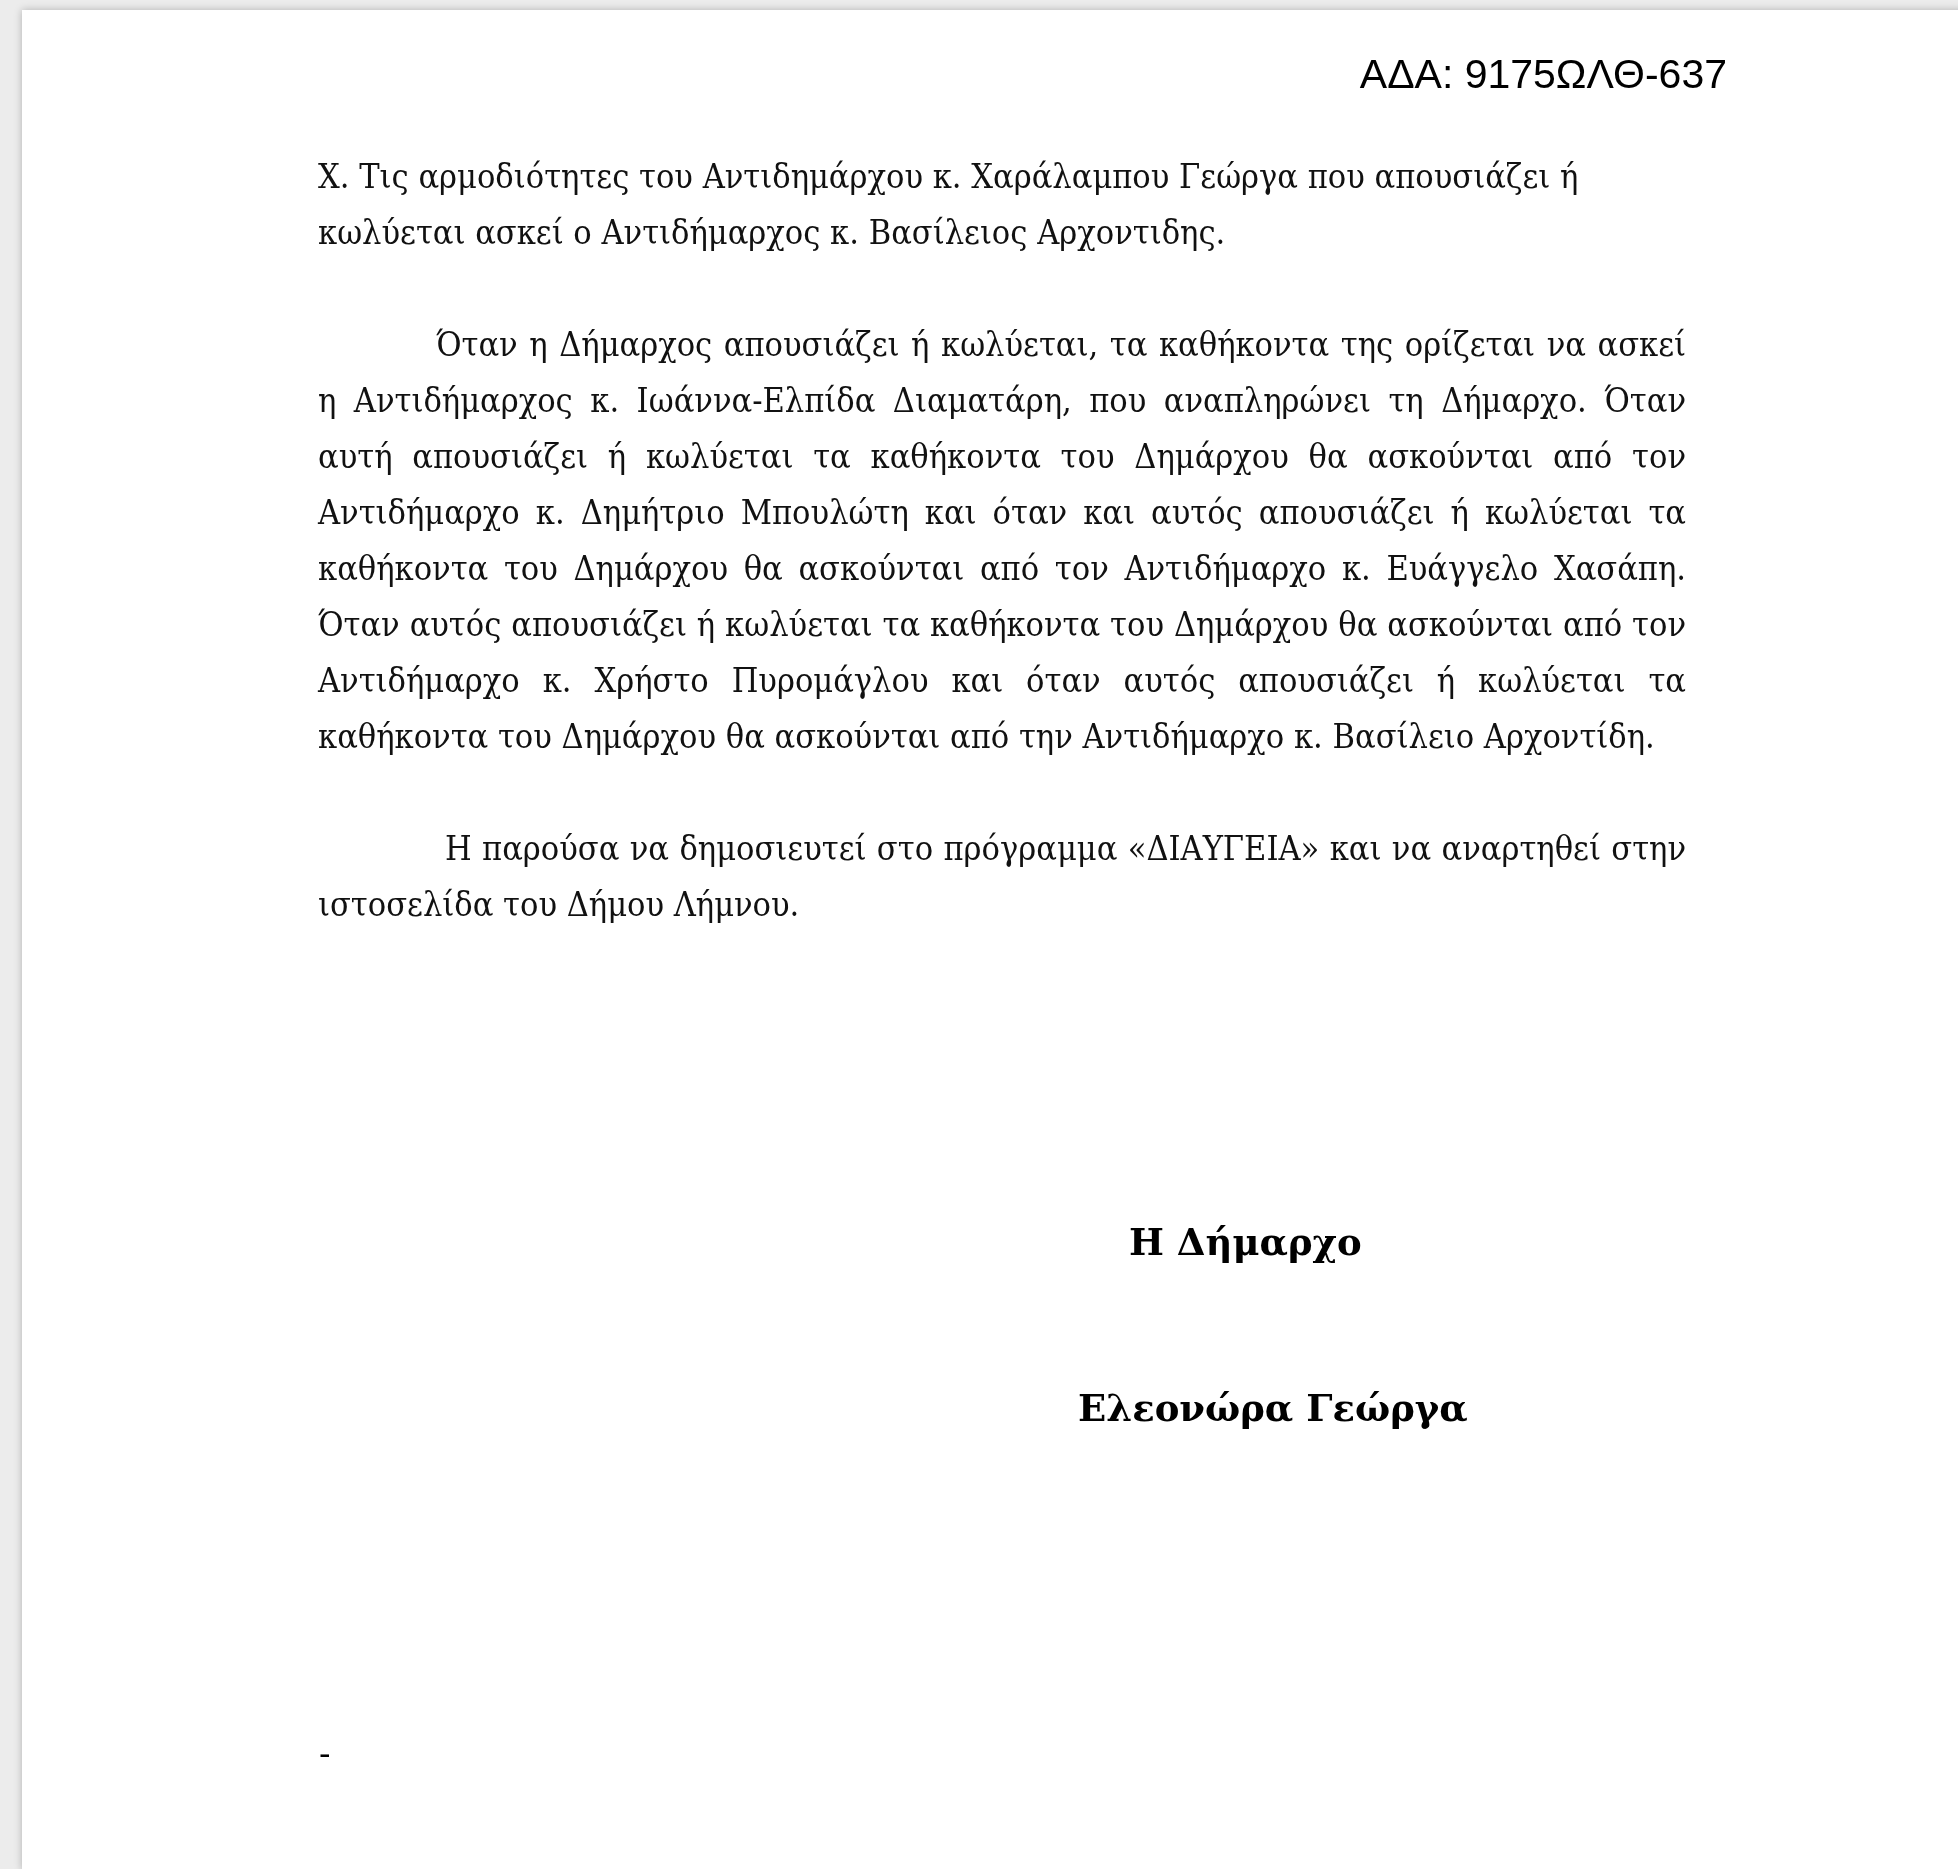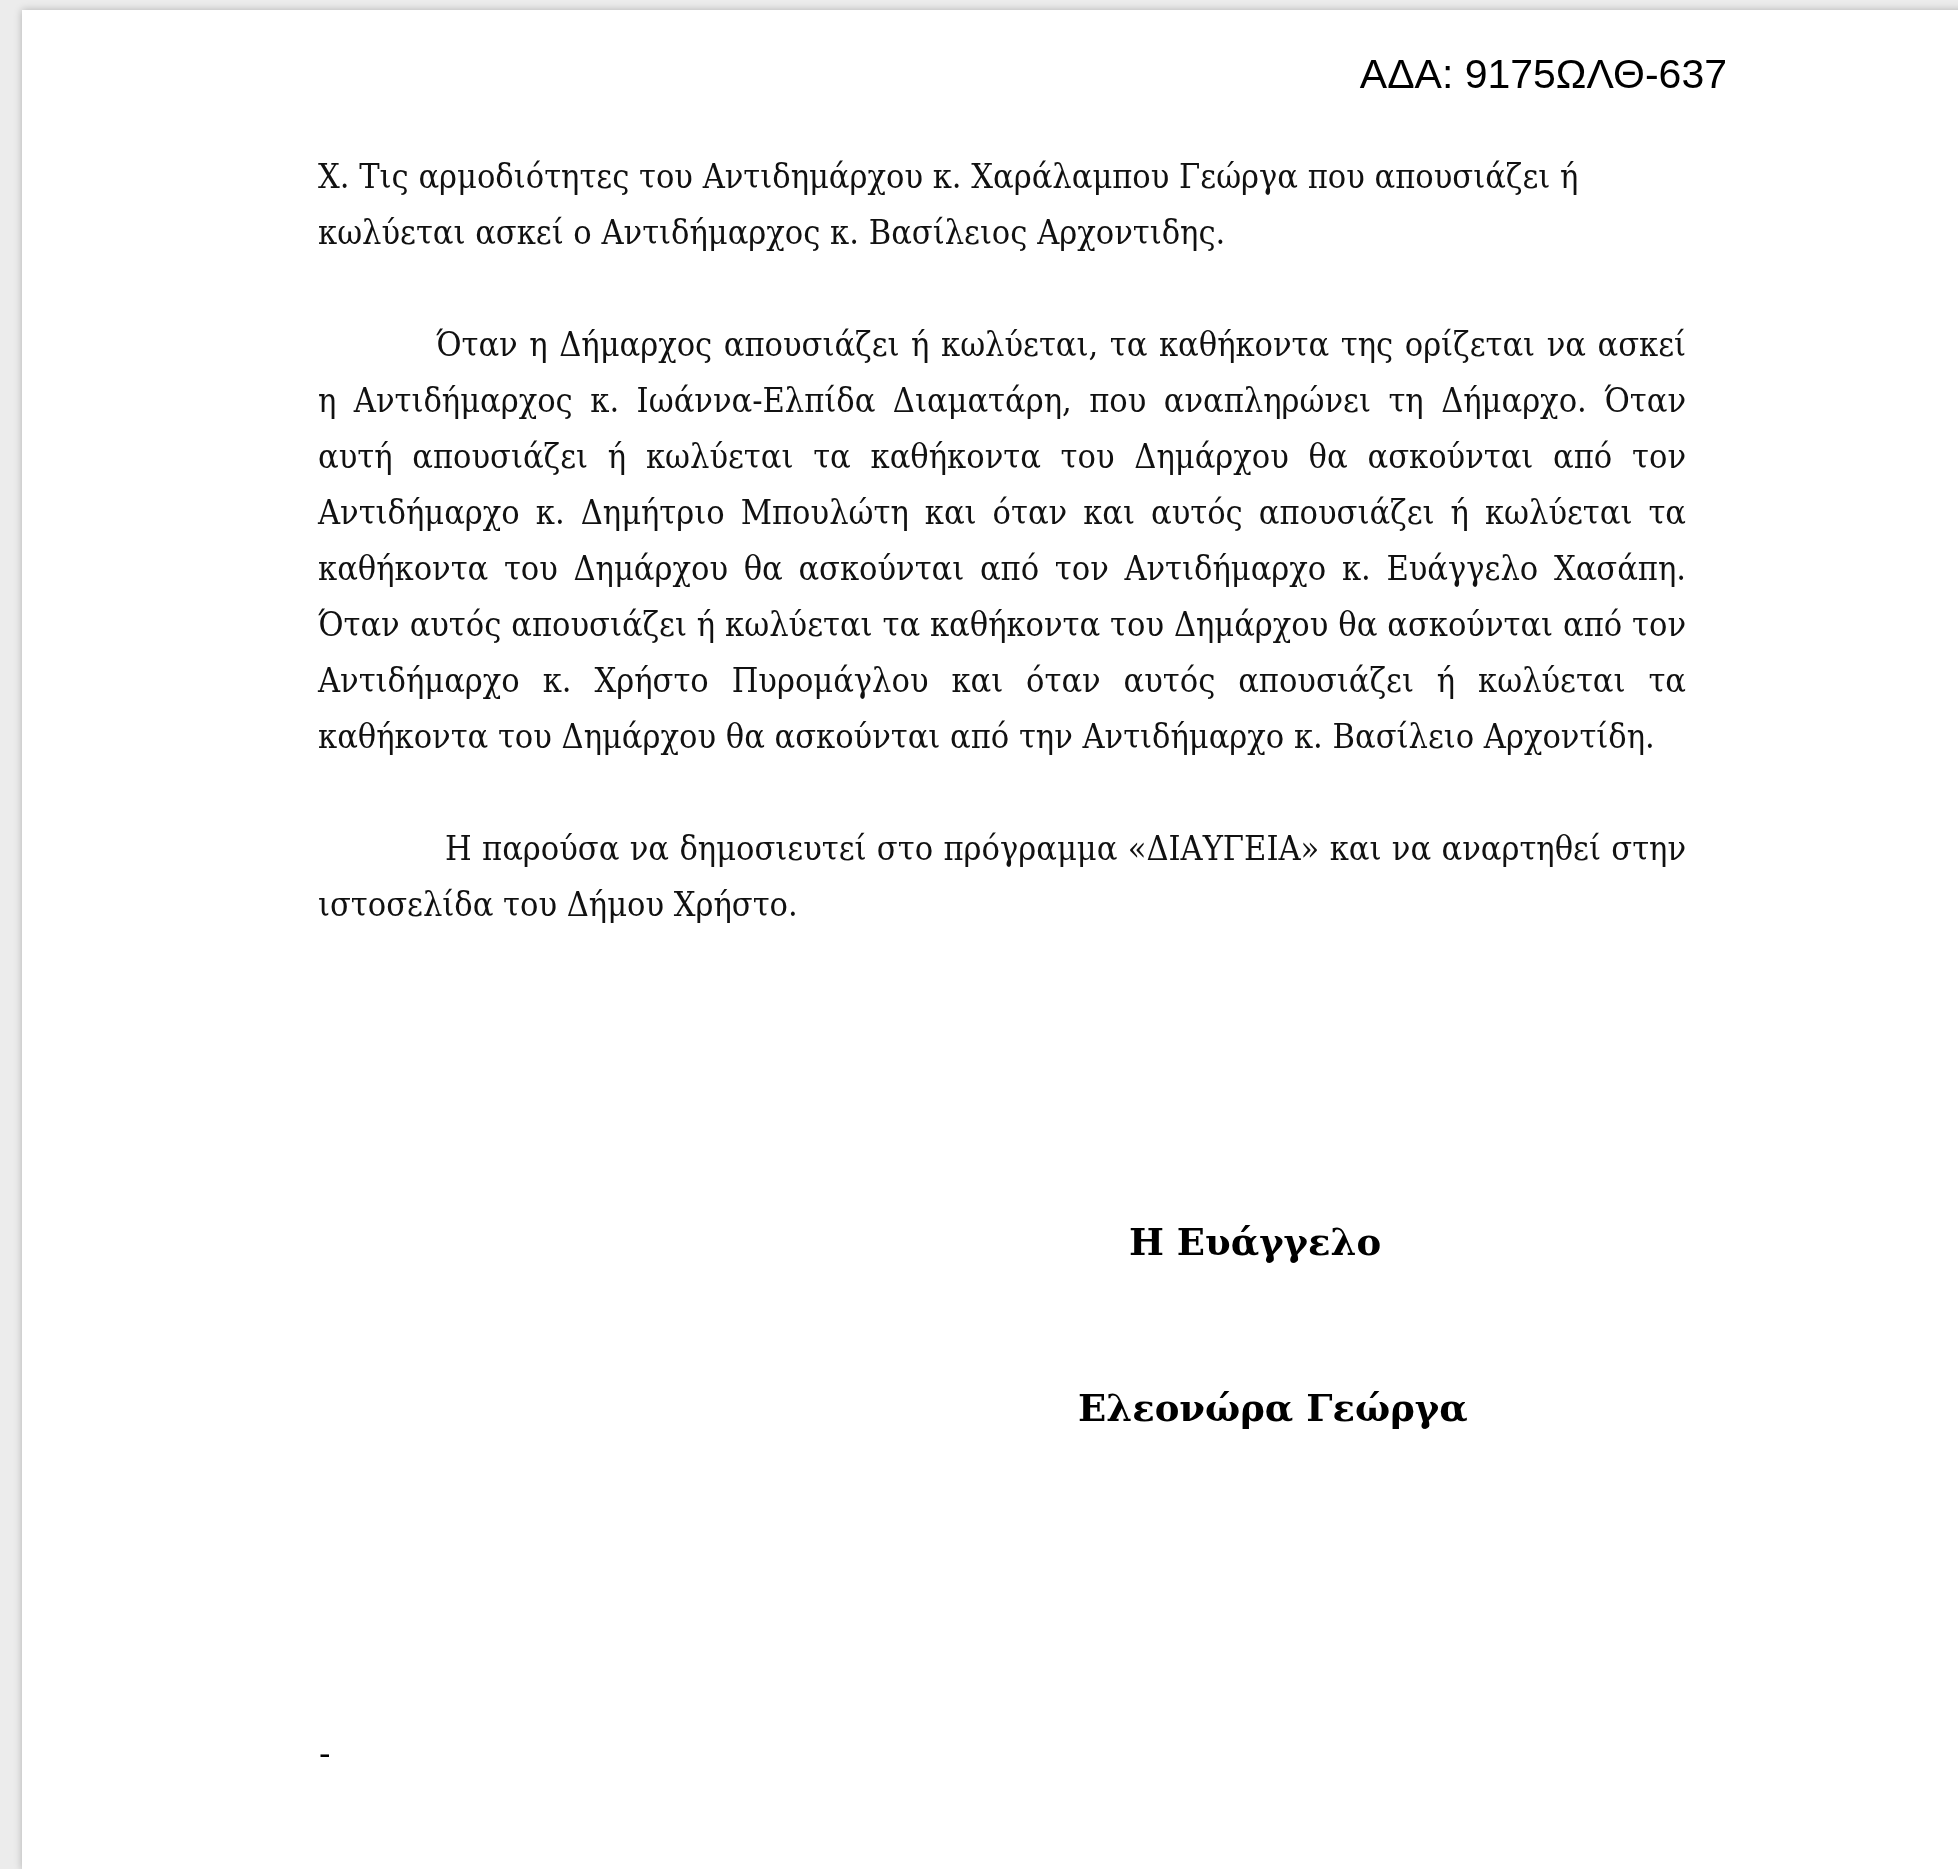--- a/index.html
+++ b/index.html
@@ -79,21 +79,21 @@
   </style>
 </head>
 <body>
 
 <div class="page">
   <div class="ada">ΑΔΑ: 9175ΩΛΘ-637</div>
 
   <div class="body">
     <p class="para first">Χ. Τις αρμοδιότητες του Αντιδημάρχου κ. Χαράλαμπου Γεώργα που απουσιάζει ή κωλύεται ασκεί ο Αντιδήμαρχος κ. Βασίλειος Αρχοντιδης.</p>
     <p class="para indent">Όταν η Δήμαρχος απουσιάζει ή κωλύεται, τα καθήκοντα της ορίζεται να ασκεί η Αντιδήμαρχος κ. Ιωάννα-Ελπίδα Διαματάρη, που αναπληρώνει τη Δήμαρχο. Όταν αυτή απουσιάζει ή κωλύεται τα καθήκοντα του Δημάρχου θα ασκούνται από τον Αντιδήμαρχο κ. Δημήτριο Μπουλώτη και όταν και αυτός απουσιάζει ή κωλύεται τα καθήκοντα του Δημάρχου θα ασκούνται από τον Αντιδήμαρχο κ. Ευάγγελο Χασάπη. Όταν αυτός απουσιάζει ή κωλύεται τα καθήκοντα του Δημάρχου θα ασκούνται από τον Αντιδήμαρχο κ. Χρήστο Πυρομάγλου και όταν αυτός απουσιάζει ή κωλύεται τα καθήκοντα του Δημάρχου θα ασκούνται από την Αντιδήμαρχο κ. Βασίλειο Αρχοντίδη.</p>
-    <p class="para indent-sm">Η παρούσα να δημοσιευτεί στο πρόγραμμα «ΔΙΑΥΓΕΙΑ» και να αναρτηθεί στην ιστοσελίδα του Δήμου Χρήστο.</p>
+    <p class="para indent-sm">Η παρούσα να δημοσιευτεί στο πρόγραμμα «ΔΙΑΥΓΕΙΑ» και να αναρτηθεί στην ιστοσελίδα του Δήμου Λήμνου.</p>
   </div>
 
-  <div class="sig sig-title">Η Ευάγγελο</div>
+  <div class="sig sig-title">Η Δήμαρχο</div>
   <div class="sig sig-name">Ελεονώρα Γεώργα</div>
 
   <div class="dash">-</div>
 </div>
 
 
 </body></html>

